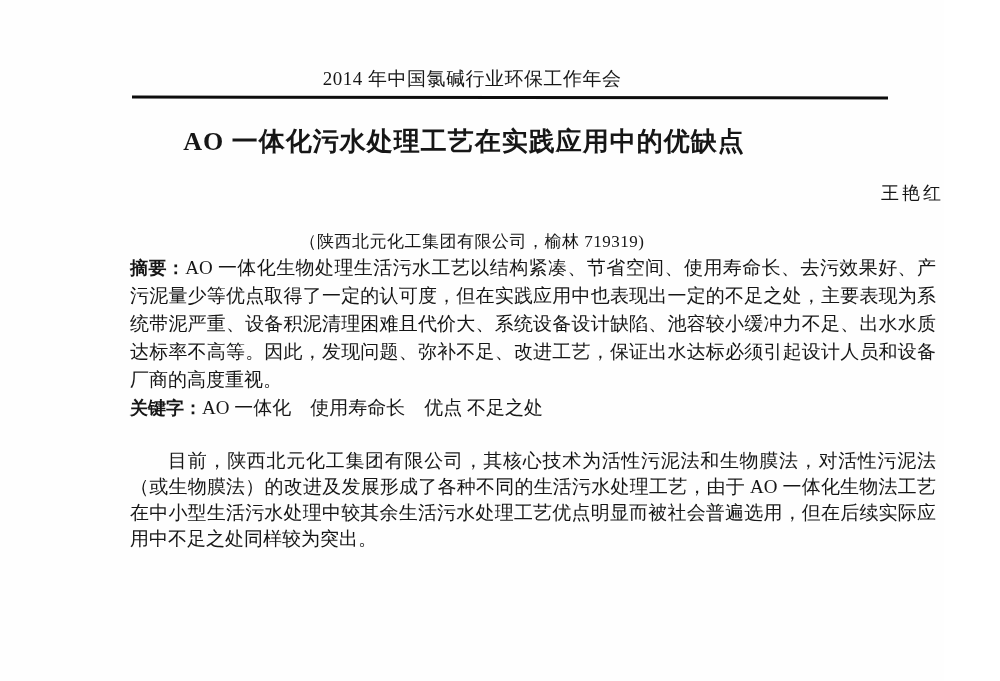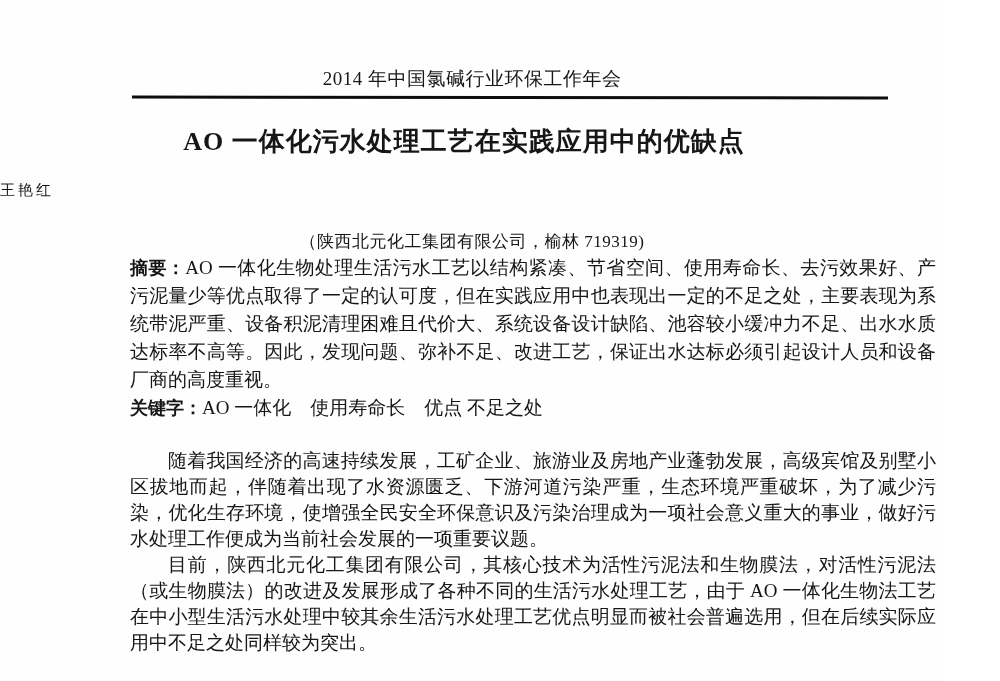--- a/index.html
+++ b/index.html
@@ -45,22 +45,22 @@
     font-size: 26px;
     font-weight: bold;
     letter-spacing: 1px;
     white-space: nowrap;
   }
   .author {
     position: absolute;
     top: 181px;
     left: 0;
     right: 0;
-    text-align: left;
-    font-size: 15px;
+    text-align: right;
+    font-size: 18px;
     letter-spacing: 3px;
   }
   .affiliation {
     position: absolute;
     top: 206px;
     left: 0;
     right: 0;
     text-align: center;
     font-size: 17px;
     letter-spacing: 0.5px;
@@ -113,17 +113,16 @@
   <div class="author">王艳红</div>
 
   <div class="affiliation">（陕西北元化工集团有限公司，榆林 719319)</div>
 
   <div class="abstract-block">
     <p><span class="inline-label">摘要：</span><span>AO 一体化生物处理生活污水工艺以结构紧凑、节省空间、使用寿命长、去污效果好、产污泥量少等优点取得了一定的认可度，但在实践应用中也表现出一定的不足之处，主要表现为系统带泥严重、设备积泥清理困难且代价大、系统设备设计缺陷、池容较小缓冲力不足、出水水质达标率不高等。因此，发现问题、弥补不足、改进工艺，保证出水达标必须引起设计人员和设备厂商的高度重视。</span></p>
     <p><span class="inline-label">关键字：</span><span>AO 一体化　使用寿命长　优点 不足之处</span></p>
   </div>
 
   <div class="body-block">
-    <p>随着我国经济的高速持续发展，工矿企业、旅游业及房地产业蓬勃发展，高级宾馆及别墅小区拔地而起，伴随着出现了水资源匮乏、下游河道污染严重，生态环境严重破坏，为了减少污染，优化生存环境，使增强全民安全环保意识及污染治理成为一项社会意义重大的事业，做好污水处理工作便成为当前社会发展的一项重要议题。</p>
     <p>目前，陕西北元化工集团有限公司，其核心技术为活性污泥法和生物膜法，对活性污泥法（或生物膜法）的改进及发展形成了各种不同的生活污水处理工艺，由于 AO 一体化生物法工艺在中小型生活污水处理中较其余生活污水处理工艺优点明显而被社会普遍选用，但在后续实际应用中不足之处同样较为突出。</p>
   </div>
 
 </div>
 
 </body></html>

